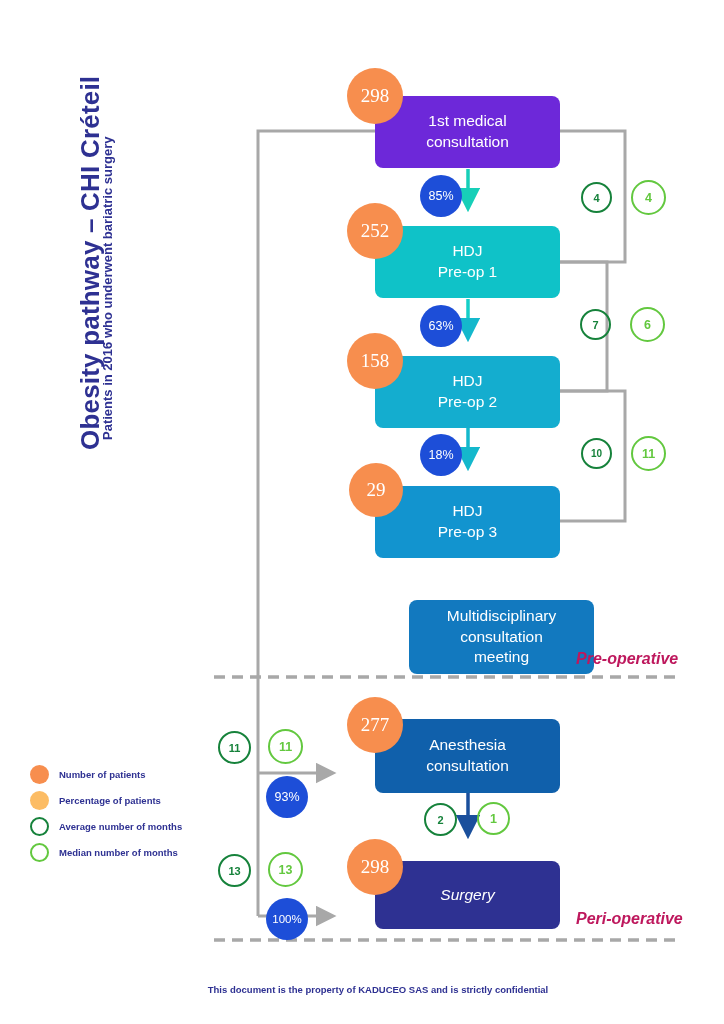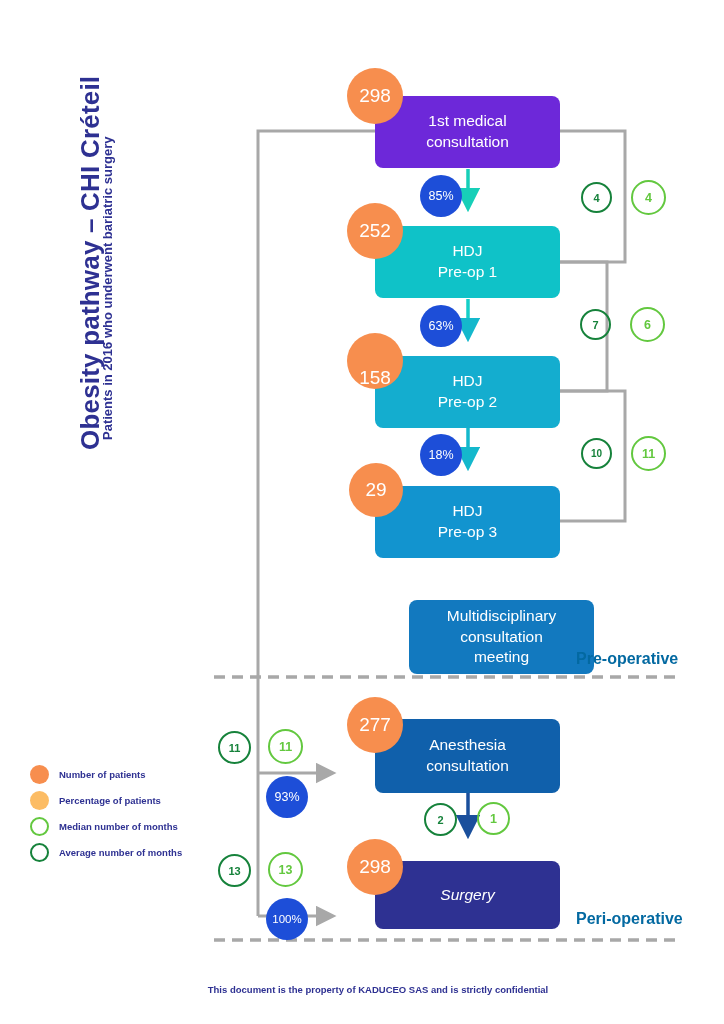--- a/index.html
+++ b/index.html
@@ -18,32 +18,32 @@
       font-size:13px;font-weight:bold;color:#2e3192;white-space:nowrap;}
 
   
   .box{position:absolute;border-radius:8px;display:flex;align-items:center;
        justify-content:center;text-align:center;color:#ffffff;
        font-size:15.5px;line-height:1.35;padding:0 8px;box-sizing:border-box;}
 
   
   .bubble{position:absolute;border-radius:50%;display:flex;align-items:center;
        justify-content:center;color:#ffffff;font-weight:400;}
-  .count{background:#f78e4e;font-size:19px;}
+  .count{background:#f78e4e;font-size:19px;font-family:Liberation Serif, serif;}
   .pct{background:#1d4ed8;font-size:12.5px;}
 
   
   .ring{position:absolute;border-radius:50%;display:flex;align-items:center;
        justify-content:center;box-sizing:border-box;font-weight:bold;}
   .ring.avg{border:2px solid #16823b;color:#16823b;}
   .ring.med{border:2.5px solid #63c councils;}
   .ring.med{border:2.5px solid #63c83f;color:#63c83f;}
 
   
-  .phase{position:absolute;font-size:16px;font-weight:bold;color:#0369a1;white-space:nowrap;}
+  .phase{position:absolute;font-size:16px;font-weight:bold;color:#be185d;white-space:nowrap;font-style:italic;}
 
   
   .footer{position:absolute;left:0;top:984px;width:724px;text-align:center;
       font-size:9.5px;font-weight:bold;color:#2e3192;margin-left:16px;}
 
   
   .legend{position:absolute;left:30px;top:762px;width:210px;}
   .legend-row{display:flex;align-items:center;height:24px;margin-bottom:2px;}
   .legend-swatch{width:19px;height:19px;border-radius:50%;margin-right:10px;flex:0 0 auto;box-sizing:border-box;}
   .legend-text{font-size:9.5px;font-weight:bold;color:#2e3192;white-space:nowrap;}
@@ -122,21 +122,21 @@
   <div class="box" style="left:375px;top:861px;width:185px;height:68px;background:#2e3192;font-style:italic;">
     <span style="white-space:pre-line;">Surgery</span>
   </div>
 
   <div class="bubble count" style="left:347px;top:68px;width:56px;height:56px;">
     <span>298</span>
   </div>
   <div class="bubble count" style="left:347px;top:203px;width:56px;height:56px;">
     <span>252</span>
   </div>
-  <div class="bubble count" style="left:347px;top:333px;width:56px;height:56px;align-items:flex-end;">
+  <div class="bubble count" style="left:347px;top:333px;width:56px;height:56px;">
     <span>158</span>
   </div>
   <div class="bubble count" style="left:349px;top:463px;width:54px;height:54px;">
     <span>29</span>
   </div>
   <div class="bubble count" style="left:347px;top:697px;width:56px;height:56px;">
     <span>277</span>
   </div>
   <div class="bubble count" style="left:347px;top:839px;width:56px;height:56px;">
     <span>298</span>
@@ -206,24 +206,24 @@
   <div class="legend">
     <div class="legend-row">
       <div class="legend-swatch" style="background:#f78e4e;"></div>
       <div class="legend-text">Number of patients</div>
     </div>
     <div class="legend-row">
       <div class="legend-swatch" style="background:#fcbc64;"></div>
       <div class="legend-text">Percentage of patients</div>
     </div>
     <div class="legend-row">
+      <div class="legend-swatch" style="background:transparent;border:2px solid #16823b;"></div>
+      <div class="legend-text">Average number of months</div>
+    </div>
+    <div class="legend-row">
       <div class="legend-swatch" style="background:transparent;border:2px solid #63c83f;"></div>
       <div class="legend-text">Median number of months</div>
     </div>
-    <div class="legend-row">
-      <div class="legend-swatch" style="background:transparent;border:2px solid #16823b;"></div>
-      <div class="legend-text">Average number of months</div>
-    </div>
   </div>
 
   <div class="footer">This document is the property of KADUCEO SAS and is strictly confidential</div>
 
 </div>
 
 </body></html>

